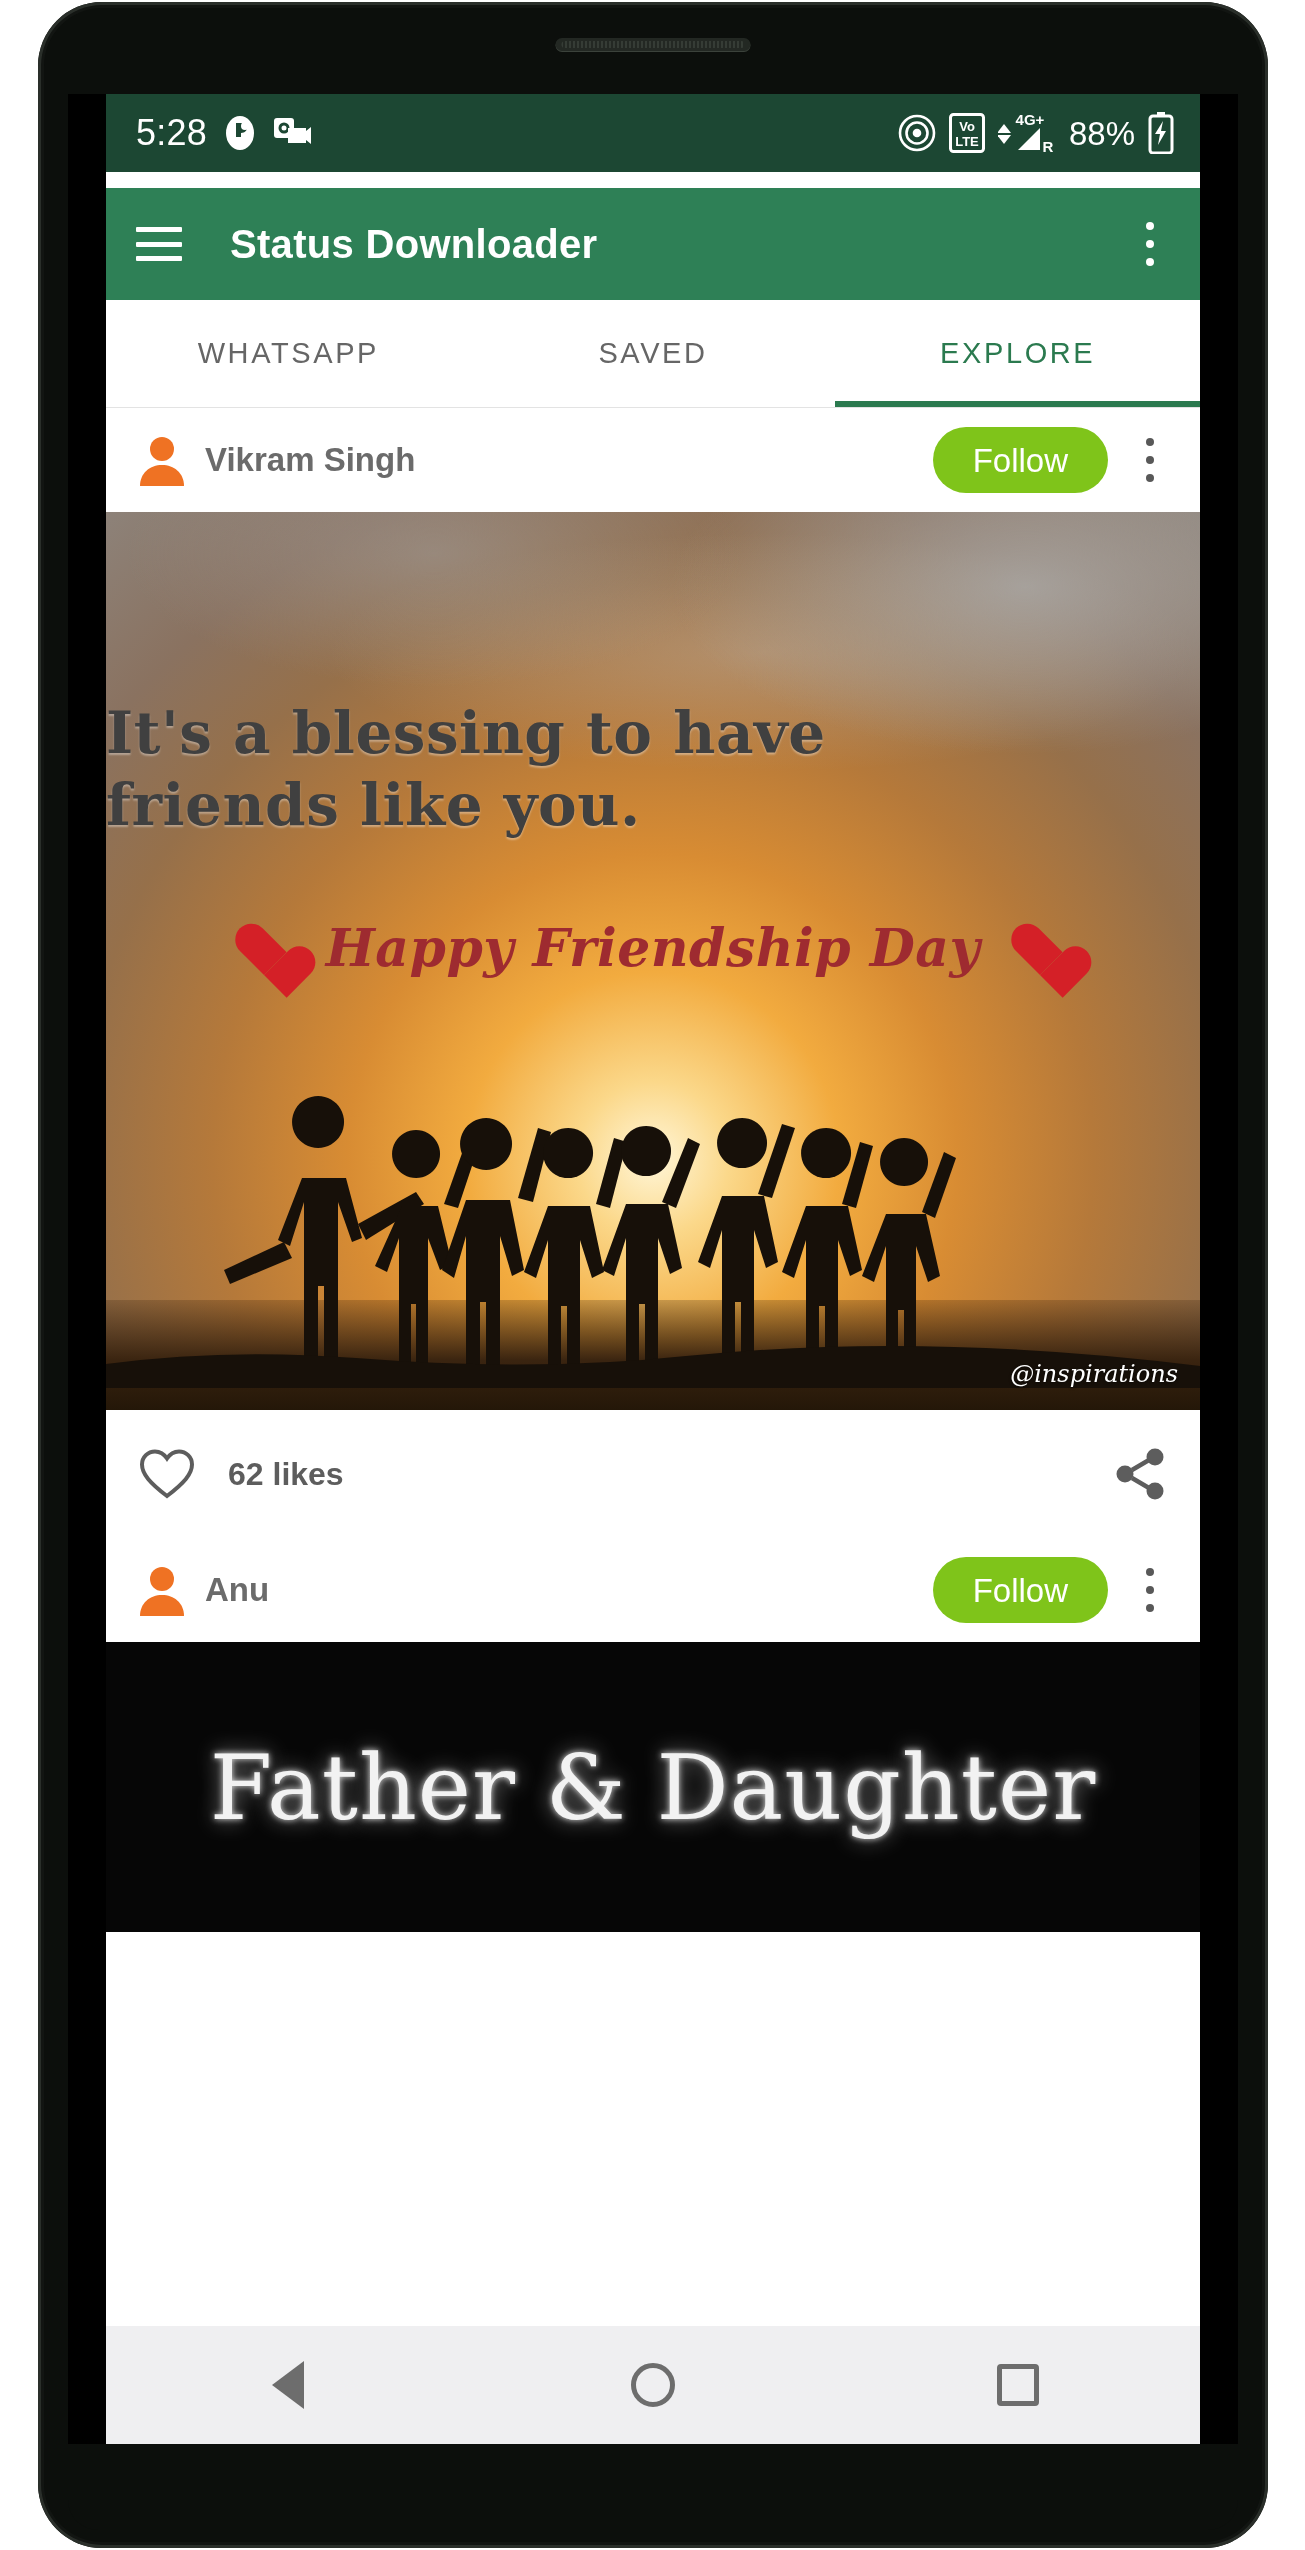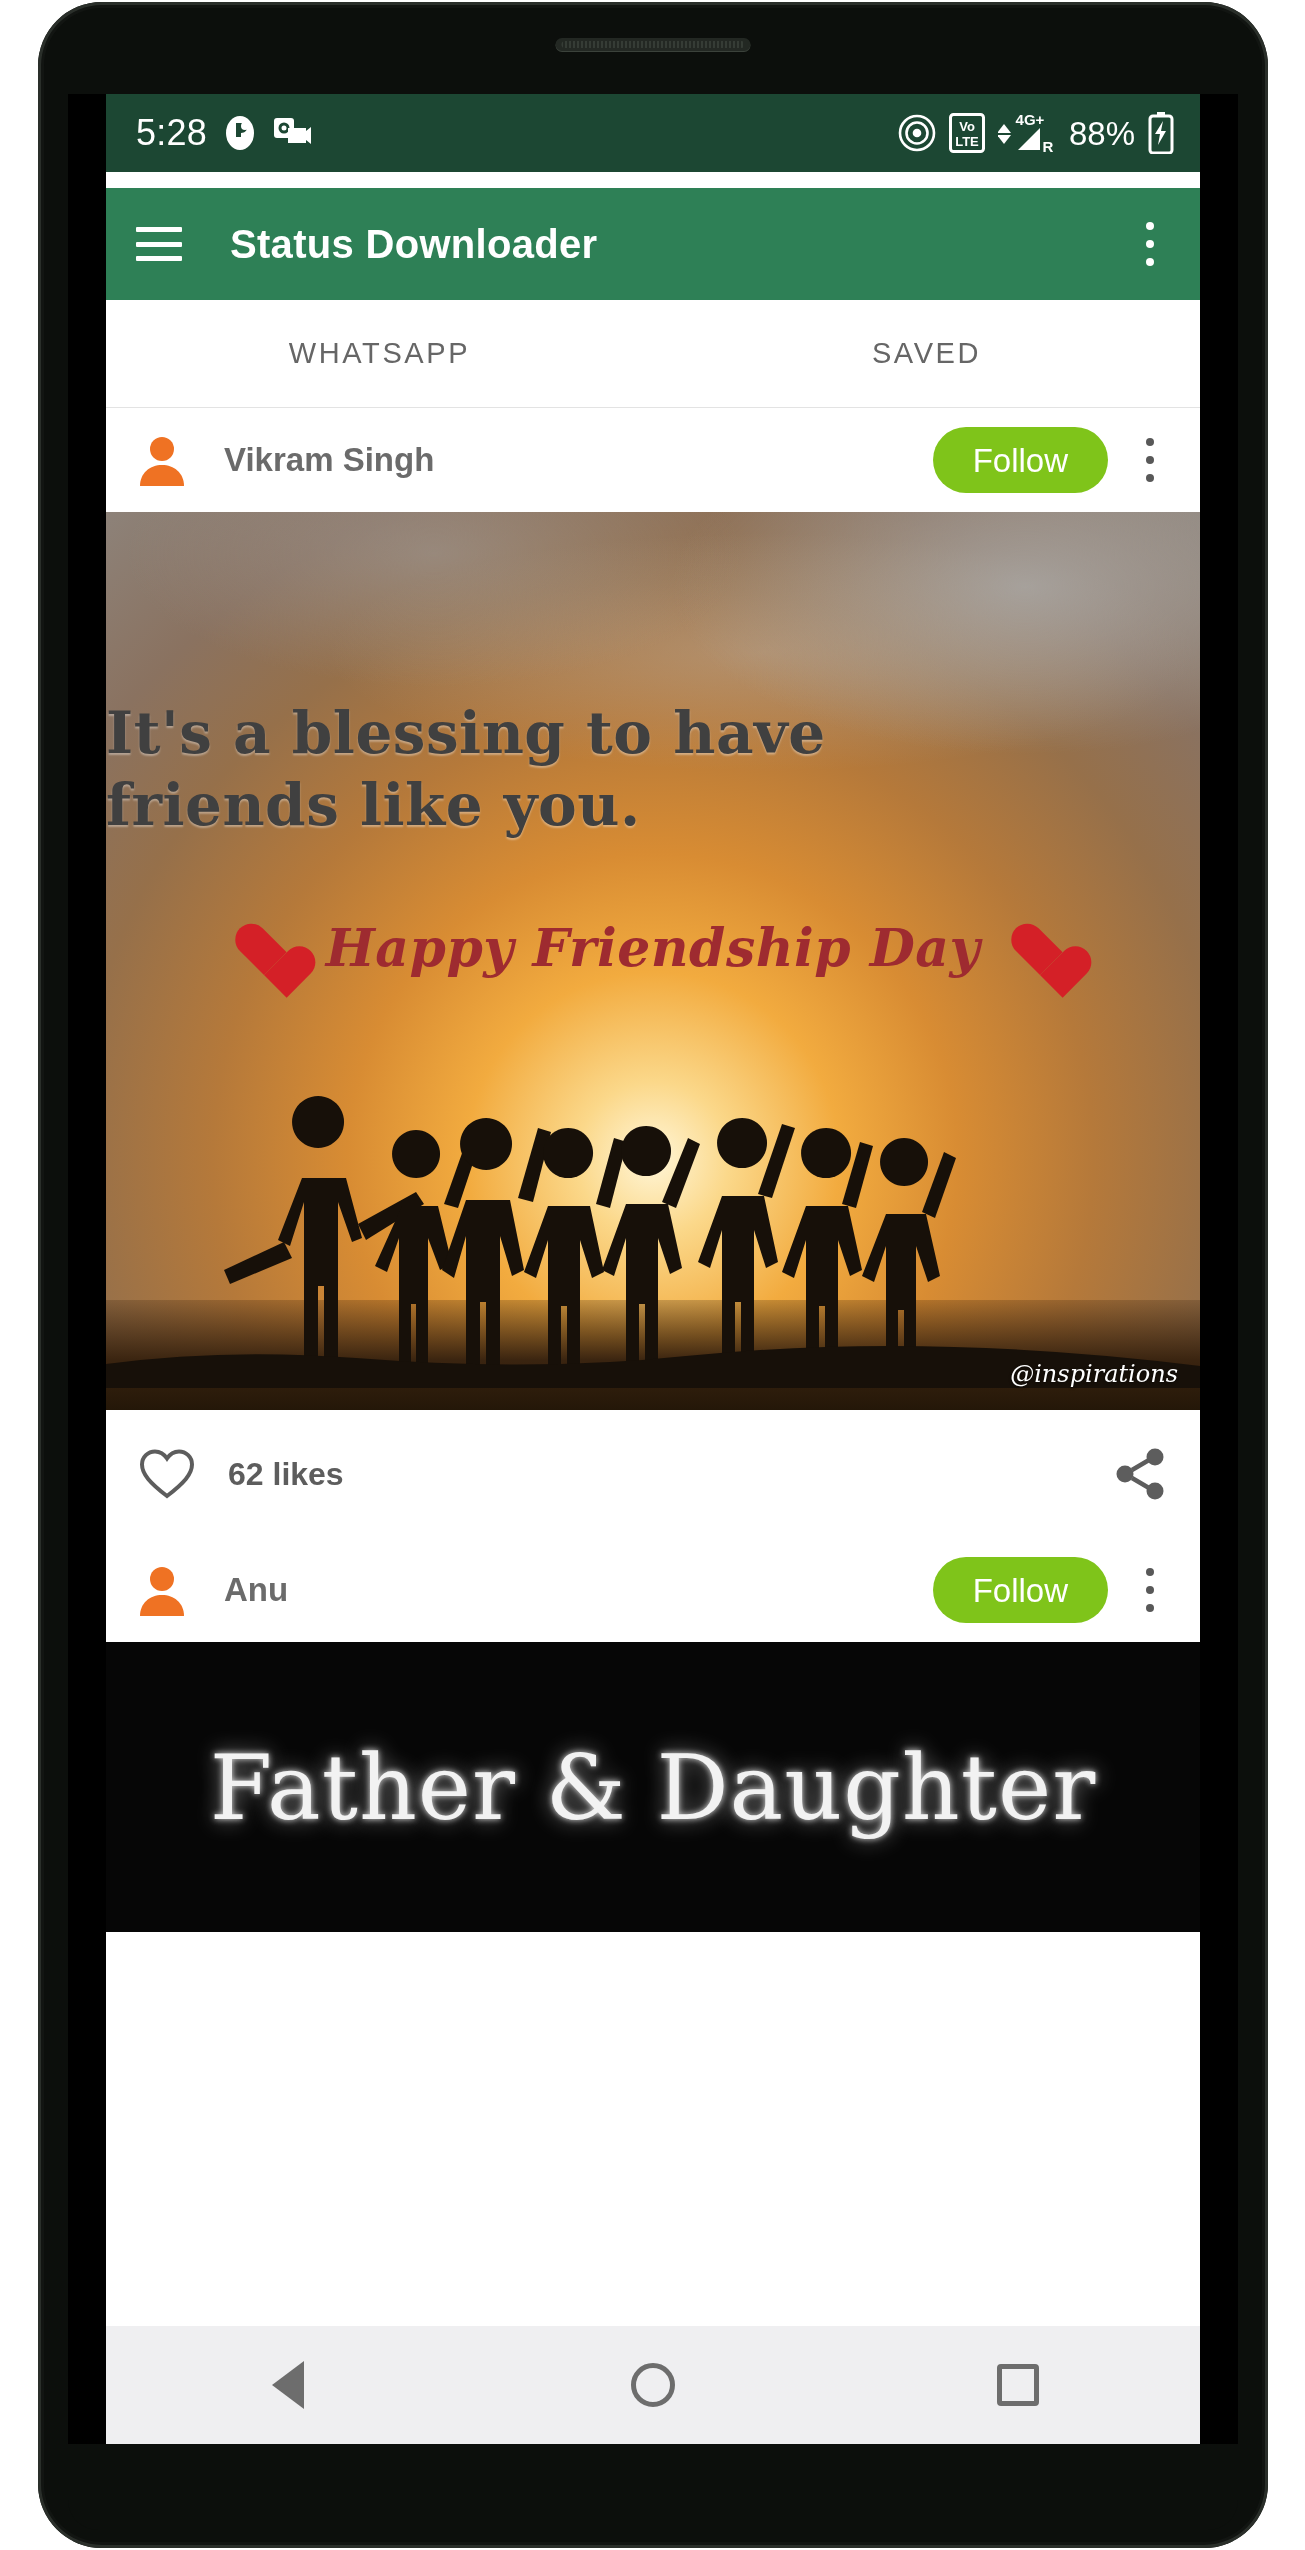--- a/index.html
+++ b/index.html
@@ -125,21 +125,21 @@
   .feed { background: #ffffff; }
   .post-head {
     display: flex; align-items: center;
     height: 104px;
     padding: 0 30px;
     background: #ffffff;
   }
   .avatar { width: 52px; height: 52px; flex: none; }
   .uname {
     font-size: 33px; font-weight: 700; color: #6b6b6b;
-    margin-left: 36px; white-space: nowrap;
+    margin-left: 17px; white-space: nowrap;
   }
   .follow-btn {
     margin-left: auto;
     background: #7fc41a;
     color: #ffffff;
     border: none;
     border-radius: 38px;
     height: 66px;
     padding: 0 40px;
     font-size: 33px;
@@ -348,20 +348,21 @@
           <div class="kebab">
             <i></i>
               <i></i>
               <i></i>
           </div>
         </div>
 
         <div class="tabbar">
           <div class="tab">WHATSAPP</div>
           <div class="tab">SAVED</div>
+          <div class="tab active">EXPLORE</div>
         </div>
 
         <div class="feed">
 
           <div class="post-head">
             <span class="avatar">
               <svg class="ic" width="52" height="52" viewBox="0 0 52 52">
                 <circle cx="26" cy="15" r="12" fill="#ef7223"></circle>
                 <path d="M4 52 c0 -13 10 -21 22 -21 c12 0 22 8 22 21 z" fill="#ef7223"></path>
               </svg>

